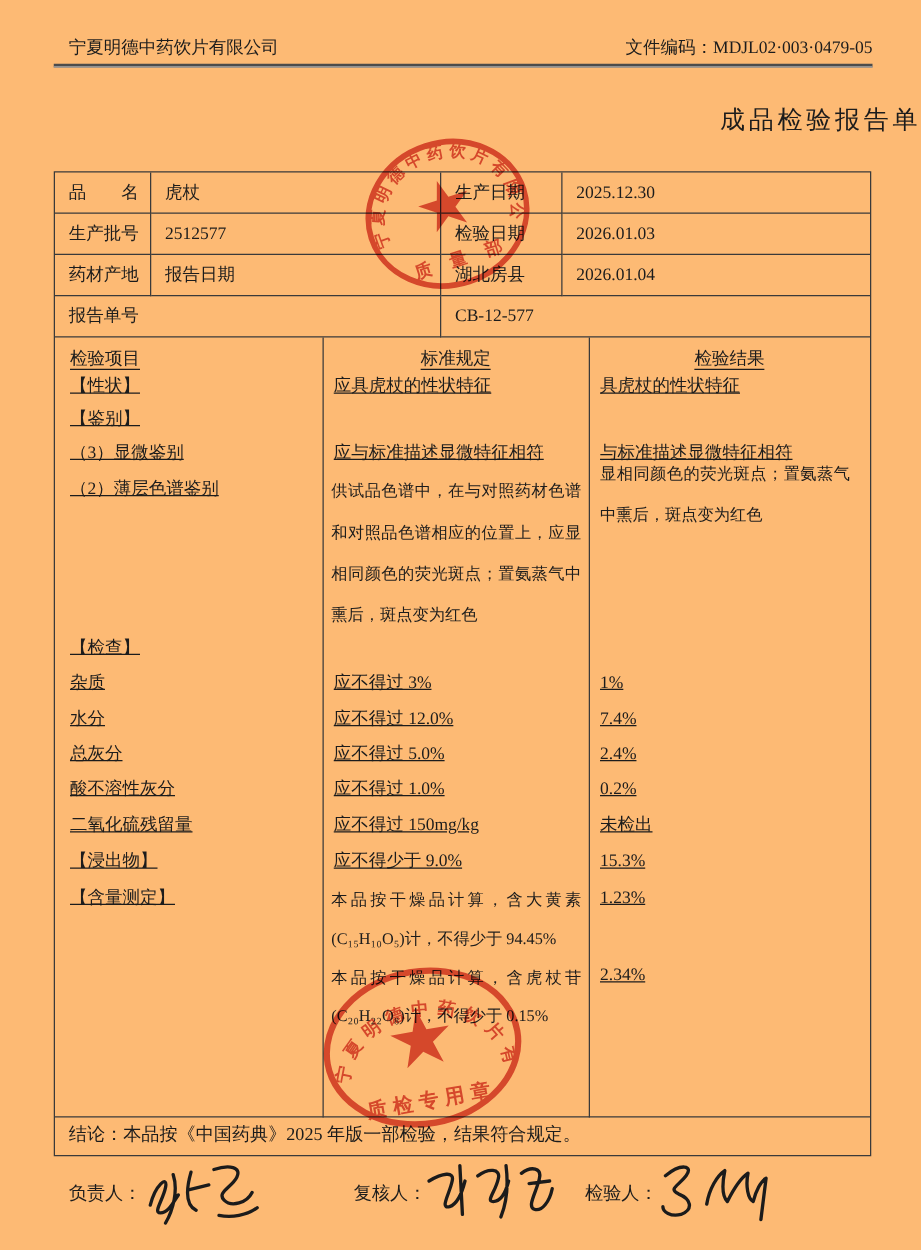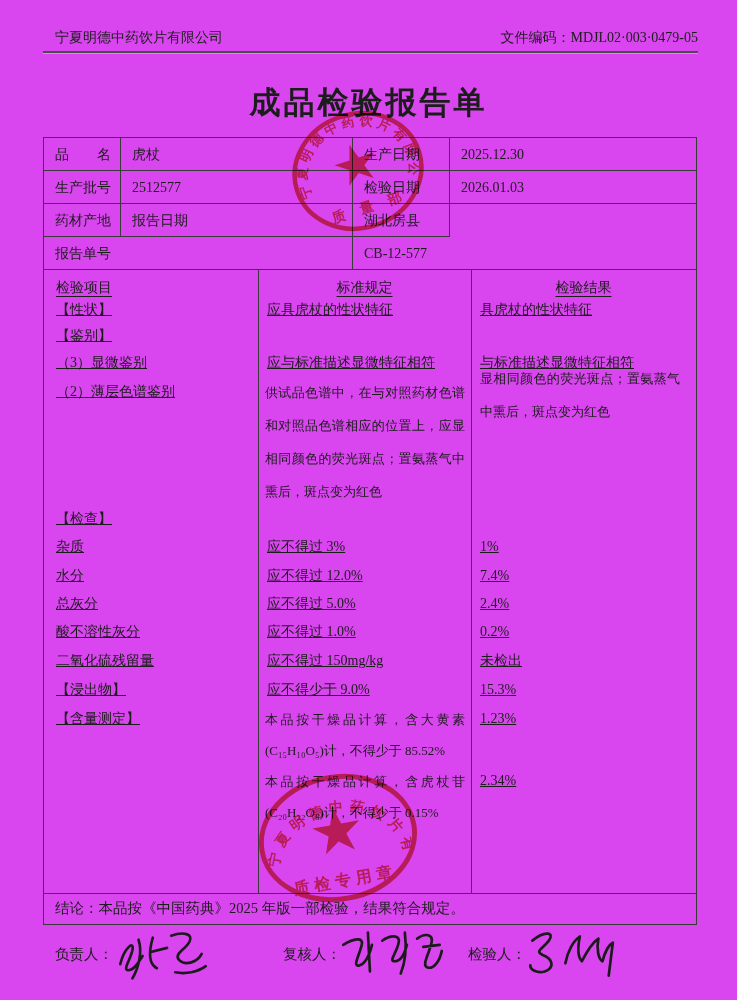--- a/index.html
+++ b/index.html
@@ -1,24 +1,24 @@
 <!DOCTYPE html>
 <html><head>
 <meta charset="utf-8">
 <style>
   html,body{margin:0;padding:0;background:#e8e8e8;}
   .page{
-    position:relative;width:737px;height:1000px;background:#d946ef;
+    position:relative;width:737px;height:1000px;background:#fdba74;
     font-family:"Liberation Serif","DejaVu Serif",serif;color:#1c1c1c;
     overflow:hidden;margin:0 auto;
   }
   .abs{position:absolute;}
   .hdr-txt{font-size:14px;white-space:nowrap;}
   .rule{height:2px;background:#4c4c4c;border-bottom:1px solid #ababab;}
-  .title{width:100%;text-align:center;font-size:31px;font-weight:bold;letter-spacing:3px;}
+  .title{width:100%;text-align:right;font-size:20px;font-weight:normal;letter-spacing:3px;}
   .tbl{border:1px solid #3a3a3a;box-sizing:content-box;}
   .igrid{display:grid;position:absolute;left:0;top:0;width:652px;}
   .icell{border-right:1px solid #3a3a3a;border-bottom:1px solid #3a3a3a;
     height:33px;line-height:33px;padding-left:11px;font-size:14px;
     white-space:nowrap;overflow:visible;box-sizing:border-box;}
   .icell.last{border-right:none;}
   .vline{width:1px;background:#3a3a3a;position:absolute;}
   .cellline{position:absolute;font-size:14px;line-height:20px;white-space:nowrap;text-decoration:underline;}
   .hdrlbl{font-size:14px;text-decoration:underline;text-underline-offset:4px;}
   .para{position:absolute;font-size:13px;line-height:33px;text-align:justify;text-justify:inter-character;}
@@ -52,20 +52,21 @@
     <div class="igrid" style="grid-template-columns:77px 232px 97px 246px;top:33px">
       <div class="icell">生产批号</div>
       <div class="icell">2512577</div>
       <div class="icell">检验日期</div>
       <div class="icell last">2026.01.03</div>
     </div>
     <div class="igrid" style="grid-template-columns:77px 232px 97px 246px;top:66px">
       <div class="icell">药材产地</div>
       <div class="icell">报告日期</div>
       <div class="icell">湖北房县</div>
+      <div class="icell last">2026.01.04</div>
     </div>
 
     <div class="igrid" style="grid-template-columns:309px 343px;top:99px">
       <div class="icell">报告单号</div>
       <div class="icell last">CB-12-577</div>
     </div>
 
     <div class="vline" style="left:214px;top:132px;height:624px"></div>
     <div class="vline" style="left:427px;top:132px;height:624px"></div>
 
@@ -107,21 +108,21 @@
 
     <div class="cellline" style="left:12px;top:513px">二氧化硫残留量</div>
     <div class="cellline" style="left:223px;top:513px">应不得过 150mg/kg</div>
     <div class="cellline" style="left:436px;top:513px">未检出</div>
 
     <div class="cellline" style="left:12px;top:542px">【浸出物】</div>
     <div class="cellline" style="left:223px;top:542px">应不得少于 9.0%</div>
     <div class="cellline" style="left:436px;top:542px">15.3%</div>
 
     <div class="cellline" style="left:12px;top:571px">【含量测定】</div>
-    <div class="para2" style="left:221px;top:566px;width:200px">本品按干燥品计算，含大黄素(C₁₅H₁₀O₅)计，不得少于 85.52%</div>
+    <div class="para2" style="left:221px;top:566px;width:200px">本品按干燥品计算，含大黄素(C₁₅H₁₀O₅)计，不得少于 94.45%</div>
     <div class="cellline" style="left:436px;top:571px">1.23%</div>
     <div class="para2" style="left:221px;top:628px;width:200px">本品按干燥品计算，含虎杖苷(C₂₀H₂₂O₈)计，不得少于 0.15%</div>
     <div class="cellline" style="left:436px;top:633px">2.34%</div>
 
     <div class="conc">
       <b>结论：</b><span>本品按《中国药典》2025 年版一部检验，结果符合规定。</span>
     </div>
   </div>
 
   <div class="abs siglbl" style="left:55px;top:945px">负责人：</div>

